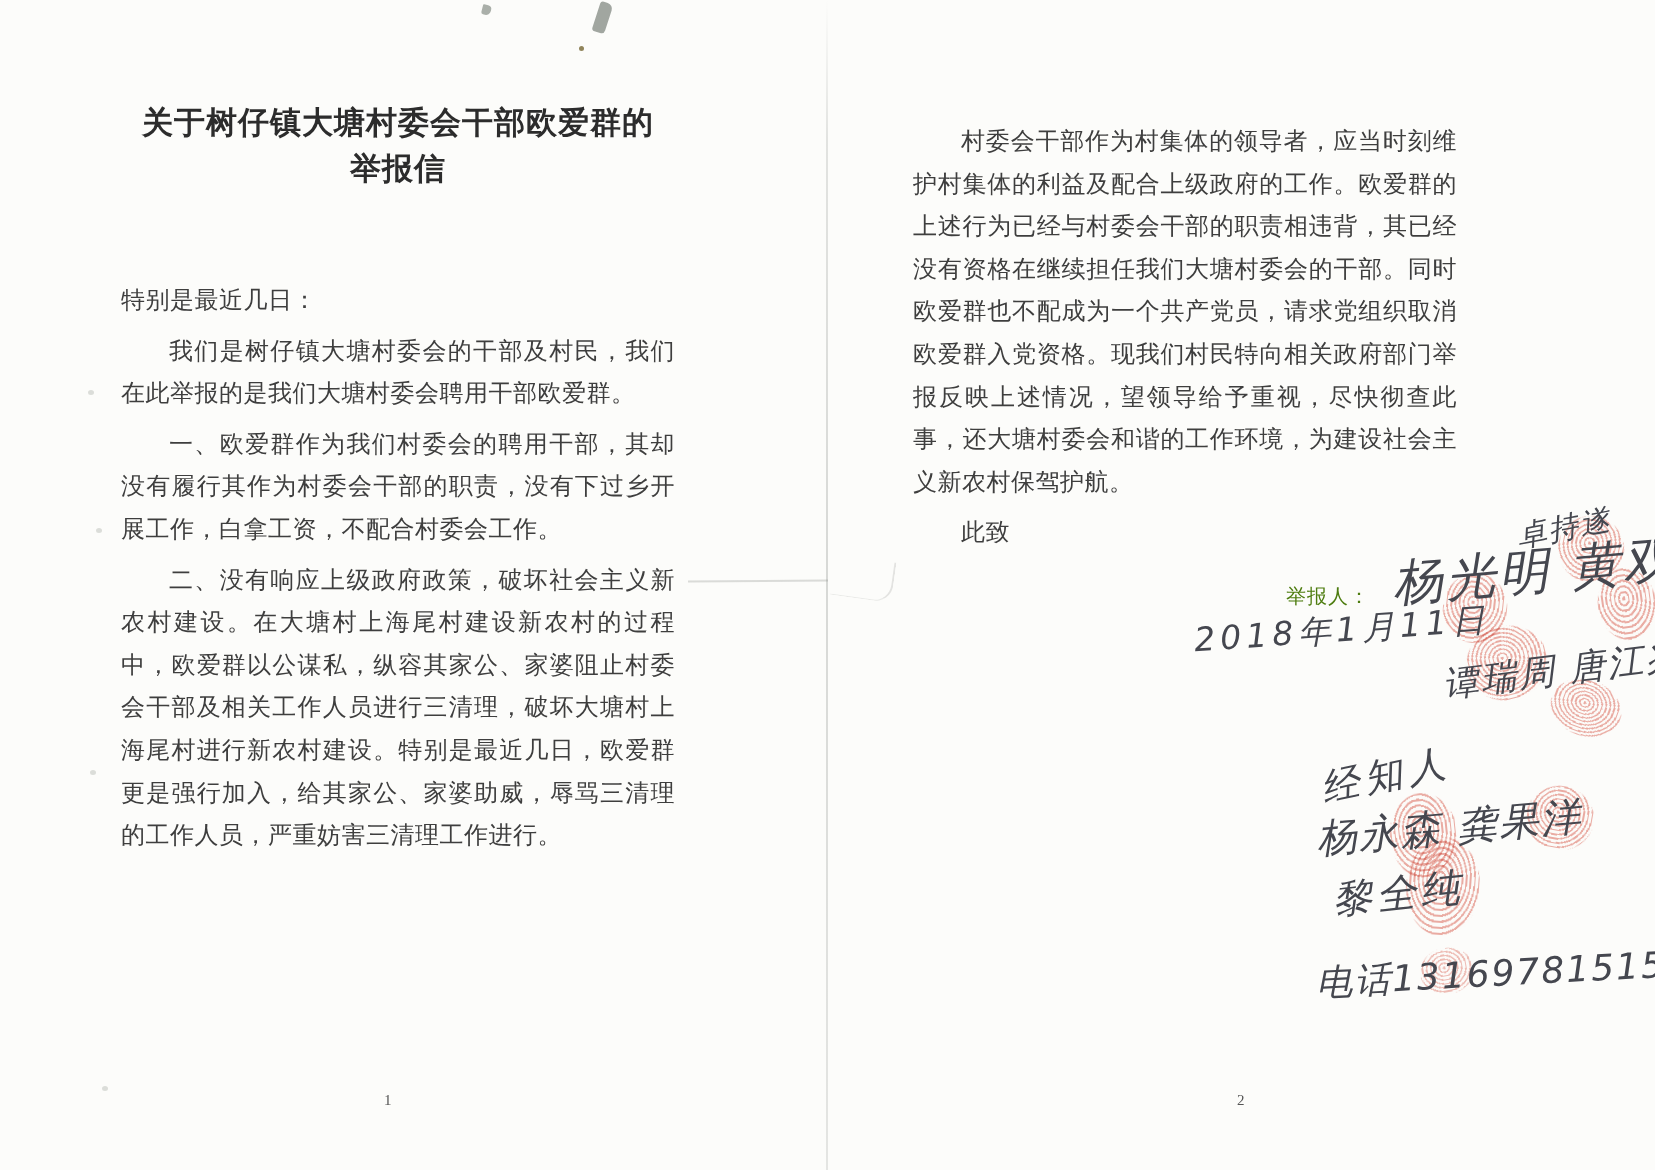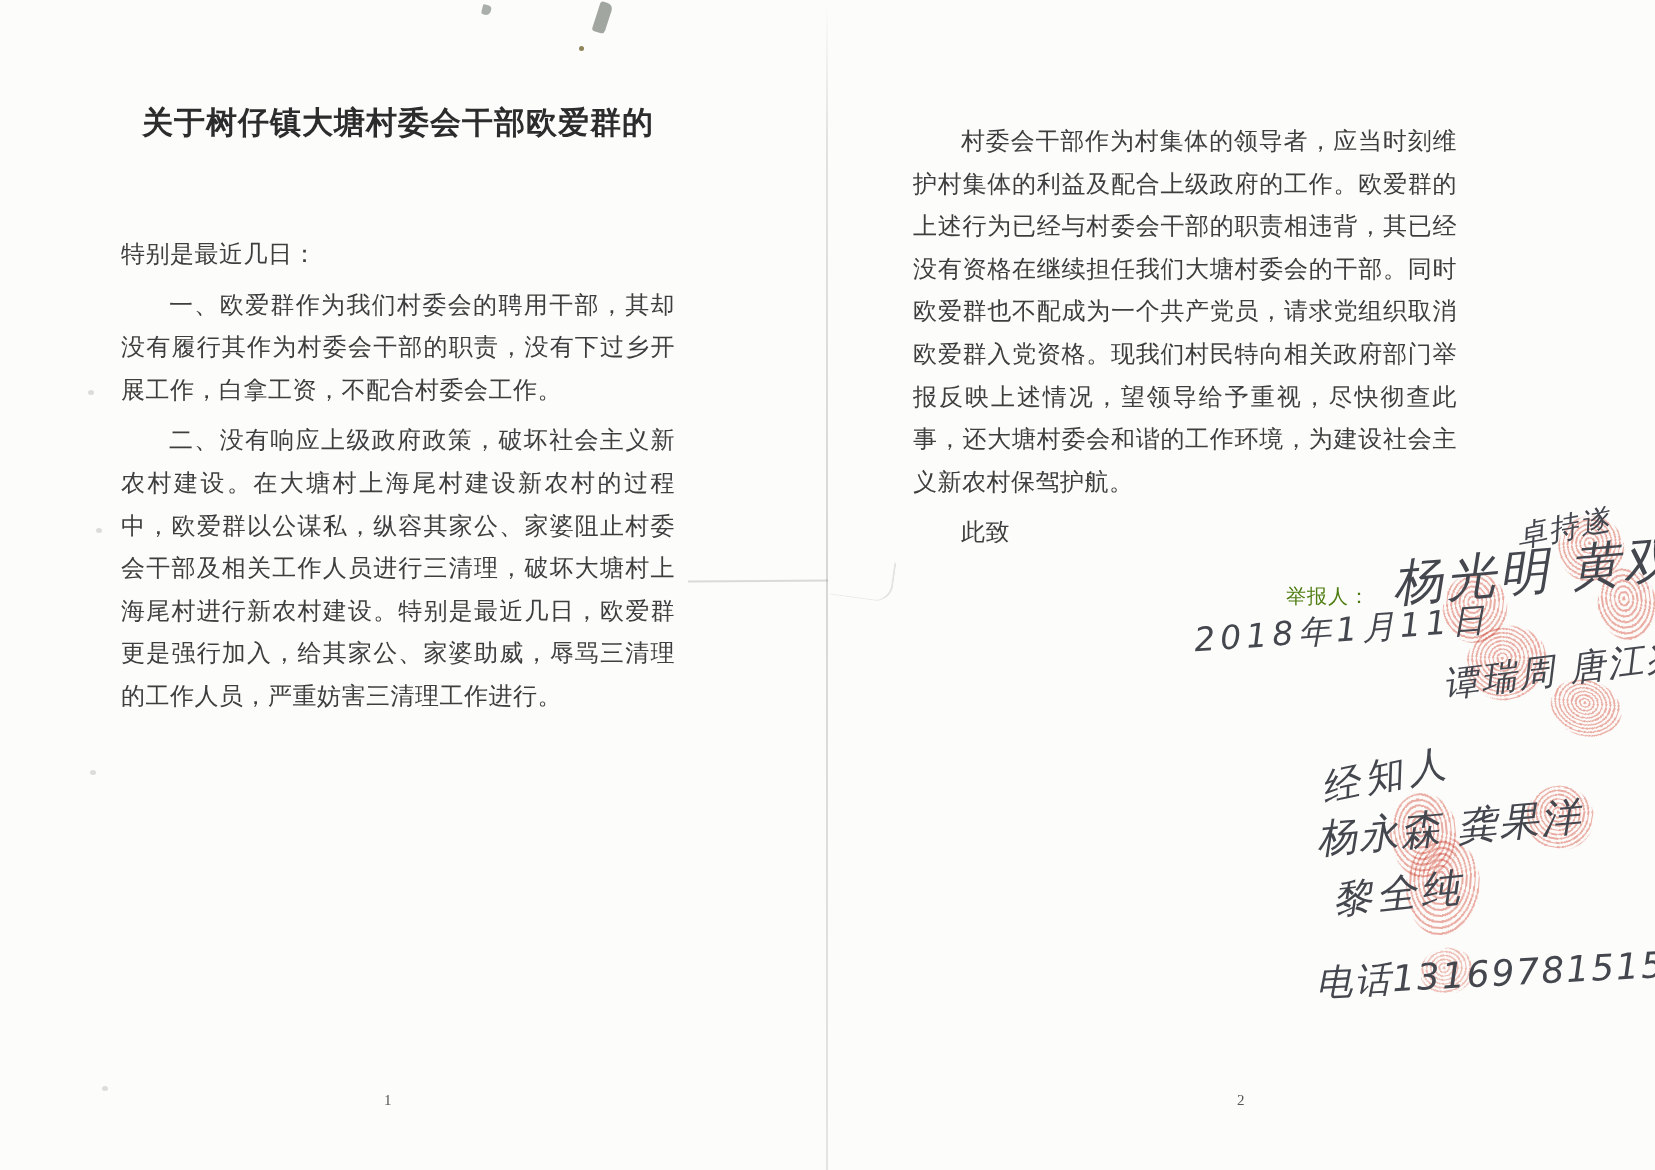--- a/index.html
+++ b/index.html
@@ -74,24 +74,26 @@
   <div class="smudge2"></div>
   <div class="smudge3"></div>
   <div class="speck" style="left:88px;top:390px;"></div>
   <div class="speck" style="left:96px;top:528px;"></div>
   <div class="speck" style="left:90px;top:770px;"></div>
   <div class="speck" style="left:102px;top:1086px;"></div>
 
   <section class="page page1">
     <h1 class="title">
       <span>关于树仔镇大塘村委会干部欧爱群的</span>
+      <span>举报信</span>
     </h1>
     <div class="body body1">
       <p class="salutation">特别是最近几日：</p>
       <div>
+          <p class="para">我们是树仔镇大塘村委会的干部及村民，我们在此举报的是我们大塘村委会聘用干部欧爱群。</p>
           <p class="para">一、欧爱群作为我们村委会的聘用干部，其却没有履行其作为村委会干部的职责，没有下过乡开展工作，白拿工资，不配合村委会工作。</p>
           <p class="para">二、没有响应上级政府政策，破坏社会主义新农村建设。在大塘村上海尾村建设新农村的过程中，欧爱群以公谋私，纵容其家公、家婆阻止村委会干部及相关工作人员进行三清理，破坏大塘村上海尾村进行新农村建设。特别是最近几日，欧爱群更是强行加入，给其家公、家婆助威，辱骂三清理的工作人员，严重妨害三清理工作进行。</p>
         </div>
     </div>
   </section>
 
   <section class="page page2">
     <div class="body">
       <div>
           <p class="para">村委会干部作为村集体的领导者，应当时刻维护村集体的利益及配合上级政府的工作。欧爱群的上述行为已经与村委会干部的职责相违背，其已经没有资格在继续担任我们大塘村委会的干部。同时欧爱群也不配成为一个共产党员，请求党组织取消欧爱群入党资格。现我们村民特向相关政府部门举报反映上述情况，望领导给予重视，尽快彻查此事，还大塘村委会和谐的工作环境，为建设社会主义新农村保驾护航。</p>

